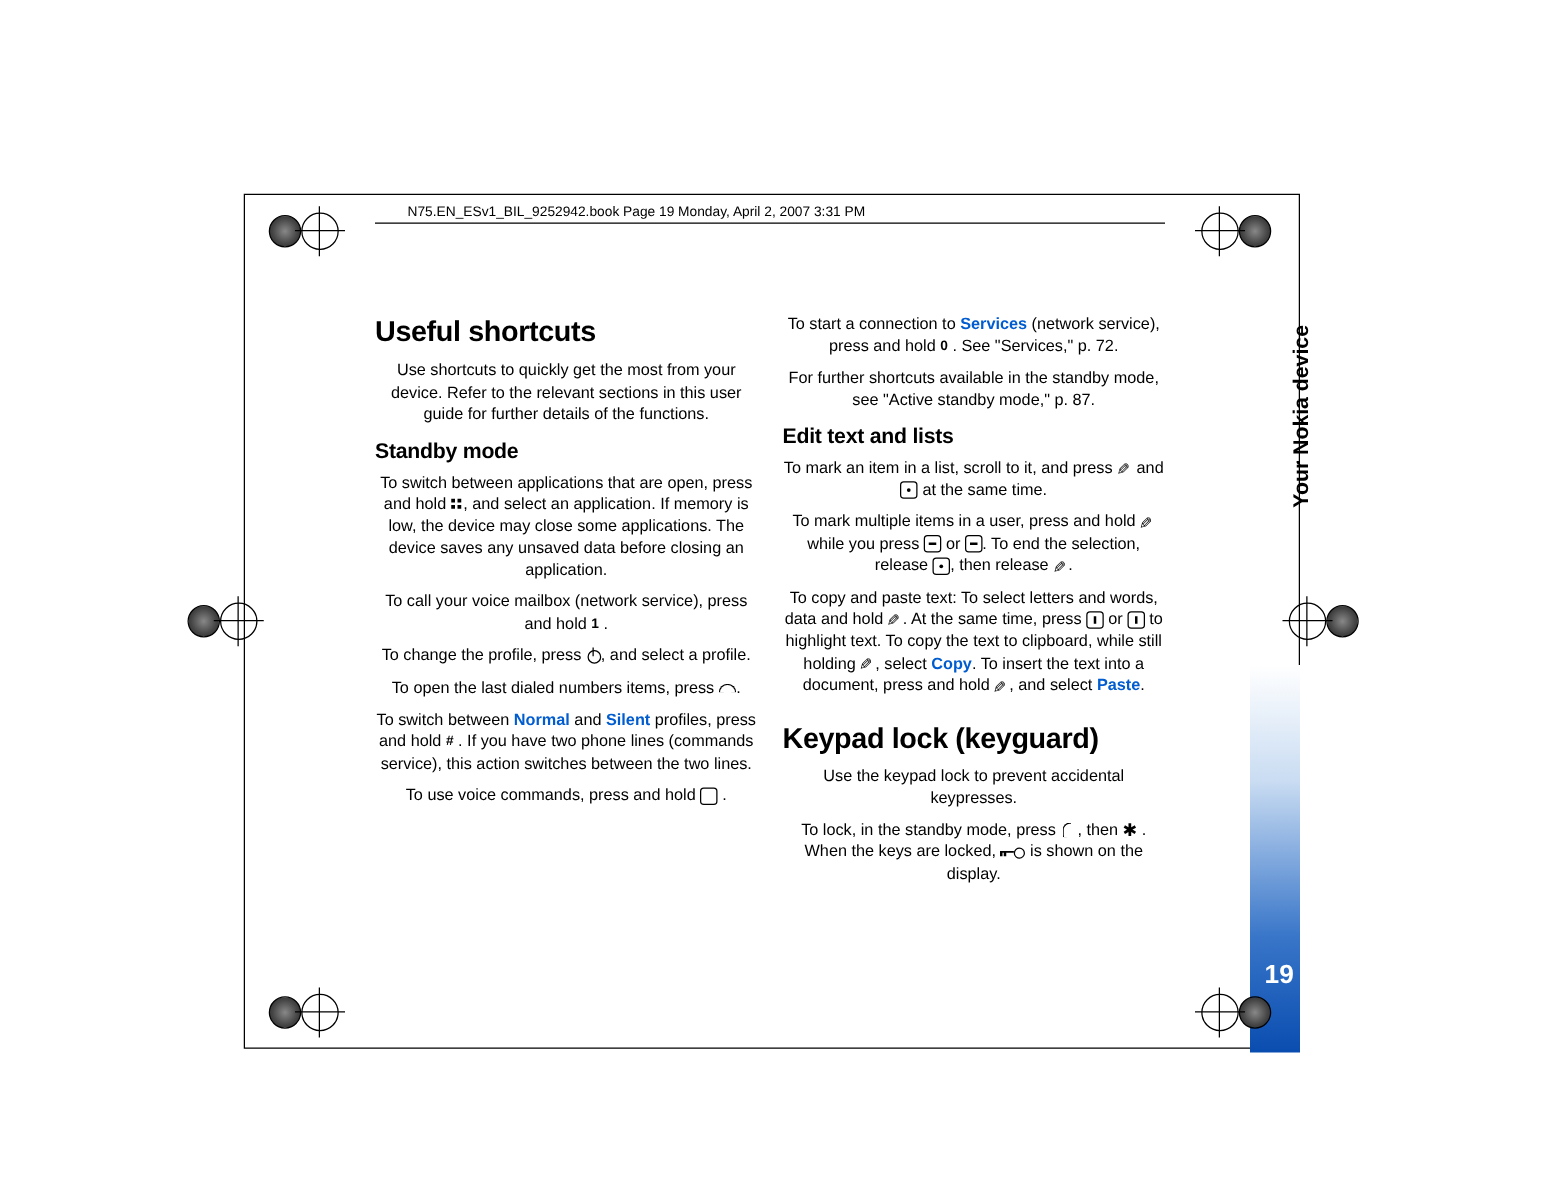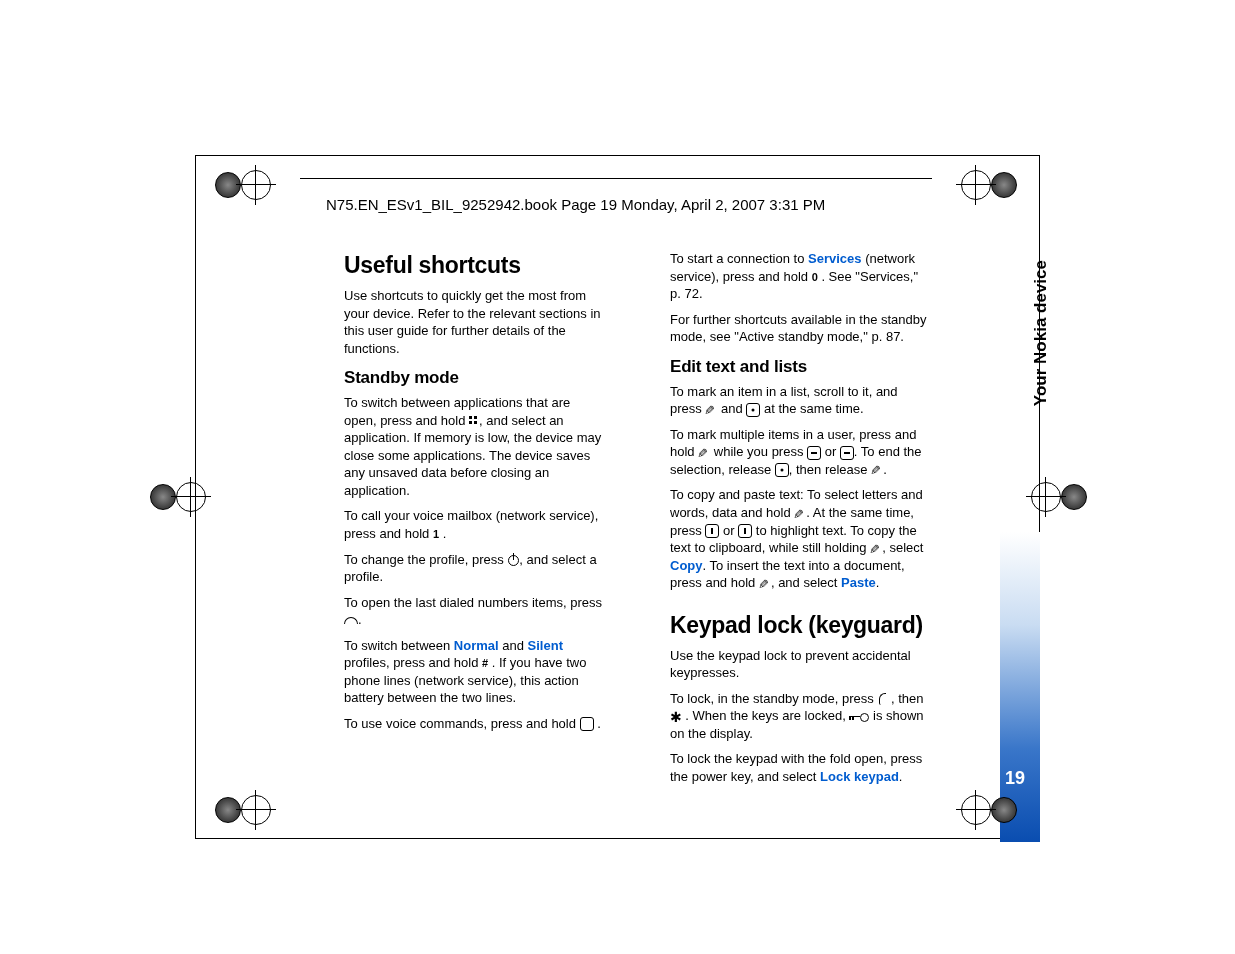--- a/index.html
+++ b/index.html
@@ -23,54 +23,54 @@
   .header-line {
     position: absolute;
     left: 300px;
     top: 178px;
     width: 632px;
     border-top: 1px solid #000;
   }
   .header-text {
     position: absolute;
     left: 302px;
-    top: 196px;
-    font-size: 15px;
+    top: 164px;
+    font-size: 11px;
     color: #000;
     padding-left: 24px;
   }
   .content {
     position: absolute;
     left: 300px;
     top: 250px;
     width: 632px;
     display: flex;
     gap: 20px;
     font-size: 13px;
     line-height: 1.35;
     color: #000;
   }
   .col {
     width: 306px;
-    margin-left: 44px;
   }
   h1 {
     font-size: 23px;
     font-weight: bold;
     margin: 0 0 6px 0;
     letter-spacing: -0.3px;
   }
   h2 {
     font-size: 17px;
     font-weight: bold;
     margin: 10px 0 4px 0;
     letter-spacing: -0.2px;
   }
   p {
     margin: 0 0 8px 0;
+    text-align: center;
   }
   .link {
     color: #005ccf;
     font-weight: bold;
   }
   .icon {
     display: inline-block;
     vertical-align: middle;
     font-size: 11px;
     font-weight: bold;
@@ -250,22 +250,22 @@
     transform: rotate(-90deg);
     transform-origin: right top;
     color: #000;
     white-space: nowrap;
   }
   .page-num {
     position: absolute;
     right: 200px;
     top: 768px;
     width: 30px;
-    text-align: left;
-    font-size: 18px;
+    text-align: right;
+    font-size: 21px;
     font-weight: bold;
     color: #fff;
   }
 
   
   .reg {
     position: absolute;
     width: 50px;
     height: 50px;
   }
@@ -314,21 +314,21 @@
       <span>To change the profile, press </span>
       <span class="icon-power"></span><span>, and select a profile.</span>
     </p>
     <p>
       <span>To open the last dialed numbers items, press </span>
       <span class="icon-call"></span><span>.</span>
     </p>
     <p>
       <span>To switch between </span><span class="link">Normal</span><span> and </span><span class="link">Silent</span><span> profiles, press and hold </span>
       <span class="icon">#</span>
-      <span>. If you have two phone lines (network service), this action battery between the two lines.</span>
+      <span>. If you have two phone lines (commands service), this action switches between the two lines.</span>
     </p>
     <p>
       <span>To use voice commands, press and hold </span>
       <span class="icon-box"></span>
       <span>.</span>
     </p>
   </div>
 
   <div class="col">
     <p>
@@ -370,23 +370,20 @@
     <p>Use the keypad lock to prevent accidental keypresses.</p>
     <p>
       <span>To lock, in the standby mode, press </span>
       <span class="icon-softkey"></span>
       <span>, then </span>
       <span class="icon-star">✱</span>
       <span>. When the keys are locked, </span>
       <span class="icon-key"><span class="teeth"></span></span>
       <span> is shown on the display.</span>
     </p>
-    <p>
-      <span>To lock the keypad with the fold open, press the power key, and select </span><span class="link">Lock keypad</span><span>.</span>
-    </p>
   </div>
 
 </div>
 
 <div class="sidetab"></div>
 <div class="sidetab-label">Your Nokia device</div>
 <div class="page-num">19</div>
 
 <div class="reg" style="left:215px; top:160px">
     <div class="c1"></div>

